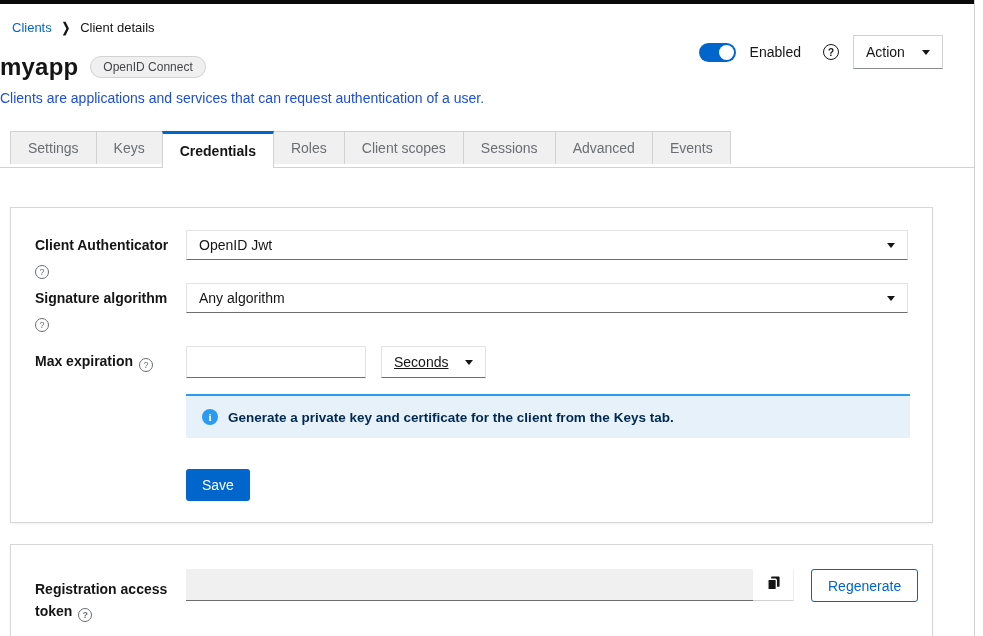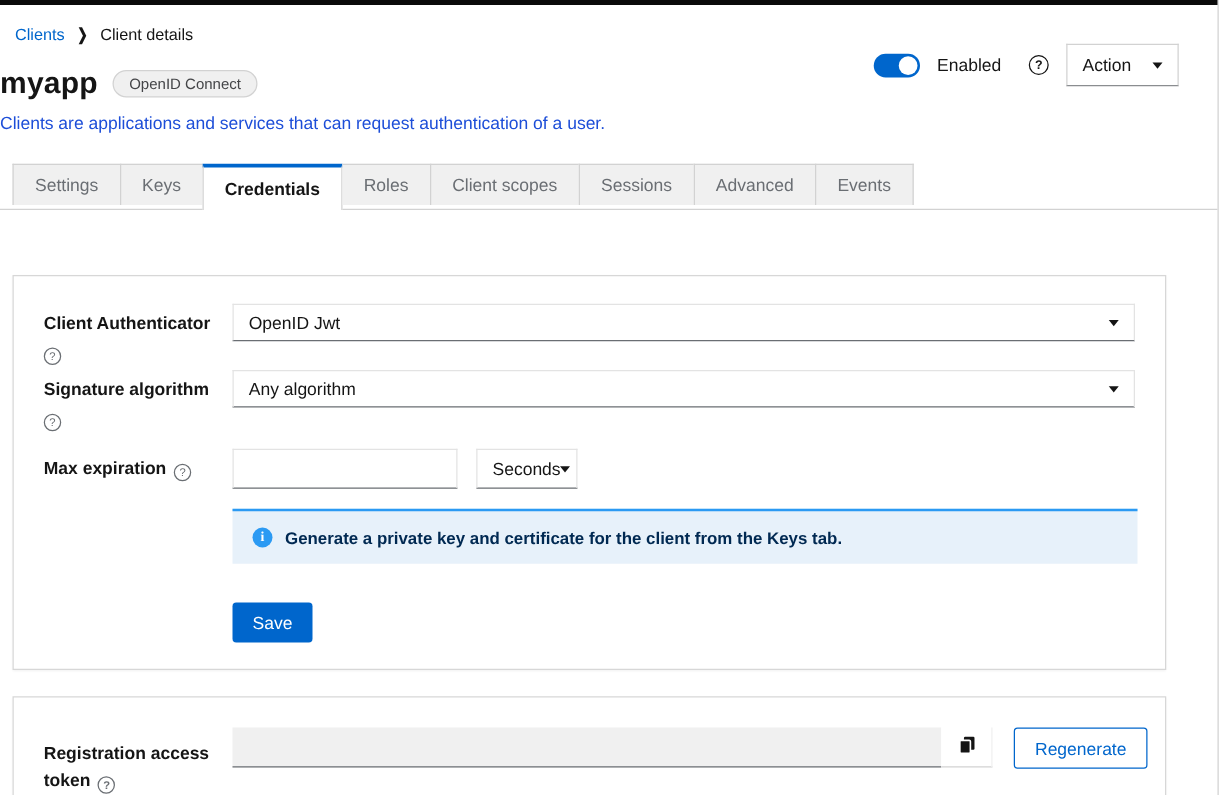--- a/index.html
+++ b/index.html
@@ -34,38 +34,38 @@
   
   .tabs { display: flex; align-items: flex-start; margin-top: 25px; padding-left: 10px; border-bottom: 1px solid #d2d2d2; }
   .tab { height: 33px; display: flex; align-items: center; padding: 0 17px; background: #f0f0f0; color: #6a6e73; font-size: 14px; border-top: 1px solid #d2d2d2; border-left: 1px solid #d2d2d2; cursor: pointer; }
   .tab:last-child { border-right: 1px solid #d2d2d2; }
   .tab.active { background: #ffffff; color: #151515; font-weight: 600; border-top: 3px solid #0066cc; height: 37px; margin-bottom: -1px; border-left: 1px solid #d2d2d2; border-right: 1px solid #d2d2d2; }
   .tab.active + .tab { border-left: none; }
 
   
   .section { padding: 39px 0 0 10px; }
   .card { width: 923px; background: #ffffff; border: 1px solid #d7d7d7; box-shadow: 0 1px 2px rgba(3,3,3,0.06); }
-  .card1 { padding: 22px 24px 21px 24px; margin-top: 13px; }
+  .card1 { padding: 22px 24px 21px 24px; }
   .card2 { margin-top: 21px; padding: 24px 24px 24px 24px; height: 93px; }
 
   .form-row { display: flex; }
   .label-col { width: 151px; flex: 0 0 151px; padding-top: 7px; }
   .field-col { flex: 1; }
   .form-label { font-weight: 700; font-size: 14px; color: #151515; }
   .help-icon { width: 14px; height: 14px; border: 1px solid #6a6e73; border-radius: 50%; display: inline-flex; align-items: center; justify-content: center; font-size: 9px; color: #6a6e73; cursor: pointer; background: #fff; }
   .label-help-below { margin-top: 9px; }
   .inline-help { margin-left: 6px; vertical-align: -2px; }
 
   .pf-select { height: 30px; background: #fff; border: 1px solid #e3e3e3; border-bottom: 1px solid #6a6e73; display: flex; align-items: center; justify-content: space-between; padding: 0 12px; font-size: 14px; color: #151515; cursor: pointer; }
   .row-2 { margin-top: 4px; }
   .row-3 { margin-top: 14px; }
   .row-3 .field-col { display: flex; gap: 15px; }
 
   .text-input { width: 180px; height: 32px; border: 1px solid #e3e3e3; border-bottom: 1px solid #6a6e73; padding: 0 8px; font-size: 14px; font-family: "Liberation Sans", sans-serif; background: #fff; }
-  .unit-select { width: 81px; height: 32px; }
+  .unit-select { width: 105px; height: 32px; text-decoration: underline; }
 
   .alert-row { margin-left: 151px; margin-top: 16px; }
   .alert { width: 724px; background: #e7f1fa; border-top: 2px solid #2b9af3; padding: 13px 16px; display: flex; align-items: center; gap: 10px; }
   .info-icon { width: 16px; height: 16px; border-radius: 50%; background: #2b9af3; color: #ffffff; display: inline-flex; align-items: center; justify-content: center; font-size: 11px; font-weight: bold; font-family: "Liberation Serif", serif; flex: 0 0 16px; }
   .alert-text { color: #002952; font-weight: 600; font-size: 13.5px; }
 
   .save-row { margin-left: 151px; margin-top: 31px; }
   .btn-primary { background: #0066cc; color: #ffffff; border: none; border-radius: 3px; padding: 8px 16px; font-size: 14px; font-family: "Liberation Sans", sans-serif; cursor: pointer; }
 
   

